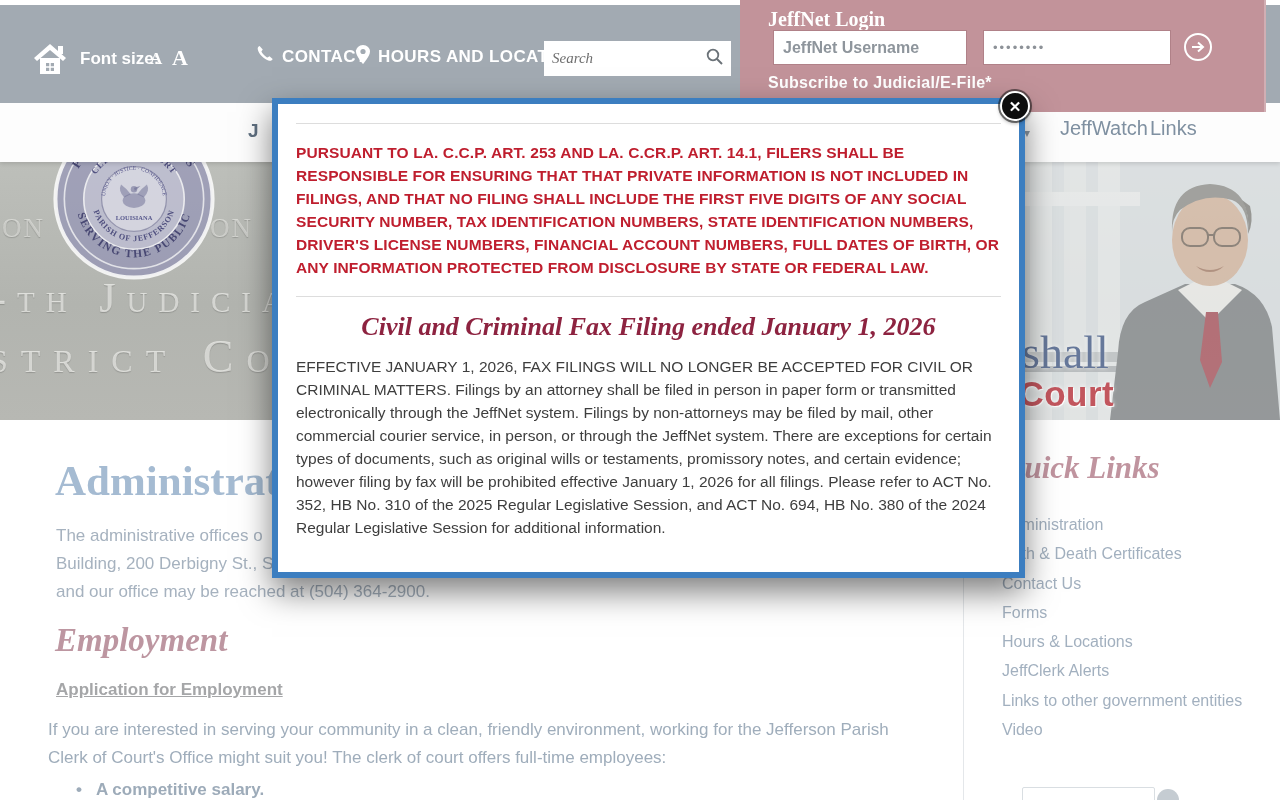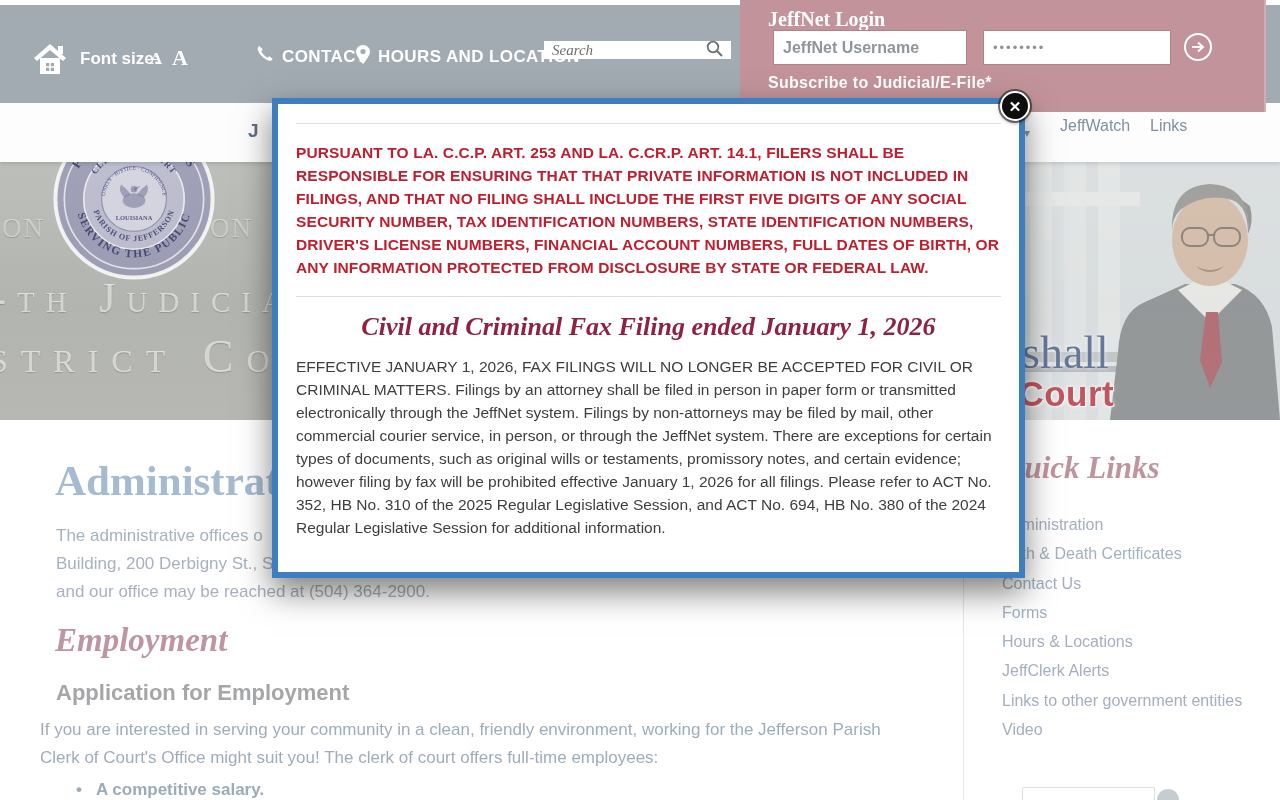--- a/index.html
+++ b/index.html
@@ -7,59 +7,59 @@
   .stage { position:relative; width:1280px; height:800px; overflow:hidden; background:#fff; }
 
   
   .topbar { position:absolute; left:0; top:5px; width:1280px; height:98px; background:#a2aab2; z-index:4; }
   .tb-item { position:absolute; display:flex; align-items:center; gap:8px; color:#fff; }
   .fontsize-label { left:80px; top:44px; font-weight:bold; font-size:17px; }
   .fs-a-small { position:absolute; left:150px; top:44px; color:#fff; font-family:"Liberation Serif",serif; font-size:17px; font-weight:bold;}
   .fs-a-big { position:absolute; left:172px; top:40px; color:#fff; font-family:"Liberation Serif",serif; font-size:22px; font-weight:bold;}
   .contact { left:256px; top:40px; font-weight:bold; font-size:17px; letter-spacing:.4px; }
   .hours { left:356px; top:40px; font-weight:bold; font-size:17px; letter-spacing:.4px; }
-  .search-box { position:absolute; left:544px; top:36px; width:187px; height:18px; background:#fff; display:flex; align-items:center; padding:0 8px; }
+  .search-box { position:absolute; left:544px; top:36px; width:187px; height:35px; background:#fff; display:flex; align-items:center; padding:0 8px; }
   .search-box input { flex:1; border:none; outline:none; font-family:"Liberation Serif",serif; font-style:italic; font-size:15px; color:#555; background:transparent; width:130px;}
   .search-box input::placeholder { color:#6e6e6e; }
 
   
   .login-panel { position:absolute; left:740px; top:0; width:526px; height:112px; background:#c2939a; z-index:5; box-shadow:-2px 0 0 rgba(255,255,255,.25) inset; }
   .login-title { position:absolute; left:28px; top:8px; color:#fff; font-family:"Liberation Serif",serif; font-weight:bold; font-size:20px; }
   .login-user { position:absolute; left:33px; top:30px; width:194px; height:35px; border:1px solid #b08188; padding:4px 9px; font-size:16px; color:#555; outline:none; }
   .login-user::placeholder { color:#8e959c; font-weight:bold; }
   .login-pass { position:absolute; left:243px; top:30px; width:188px; height:35px; border:1px solid #b08188; padding:0 9px; font-size:13px; letter-spacing:2px; color:#8d9298; outline:none; }
   .login-go { position:absolute; left:444px; top:33px; width:28px; height:28px; border:2px solid #fff; border-radius:50%; background:transparent; color:#fff; display:flex; align-items:center; justify-content:center; cursor:pointer; }
   .login-sub { position:absolute; left:28px; top:74px; color:#fff; font-weight:bold; font-size:16px; letter-spacing:.3px; }
 
   
   .navstrip { position:absolute; left:0; top:98px; width:1280px; height:64px; background:#fdfdfd; box-shadow:0 2px 4px rgba(0,0,0,.12); z-index:2; }
   .nav-frag { position:absolute; left:248px; top:22px; font-size:19px; font-weight:bold; color:#5f6f80; }
   .nav-caret { position:absolute; left:1024px; top:28px; font-size:12px; color:#8b98a6; }
-  .nav-item { position:absolute; top:19px; font-size:16px; color:#7f90a1; cursor:pointer; }
+  .nav-item { position:absolute; top:19px; font-size:20px; color:#7f90a1; cursor:pointer; }
   .nav-jeffwatch { left:1060px; } .nav-links { left:1150px; }
 
   
   .hero { position:absolute; left:0; top:162px; width:1280px; height:258px; background:linear-gradient(180deg,#bdbfba 0%,#b2b4af 55%,#b7b8b3 100%); z-index:1; }
   .engrave { position:absolute; color:rgba(252,252,248,.62); font-family:"Liberation Serif",serif; font-variant:small-caps; text-shadow:0 1px 1px rgba(0,0,0,.18); white-space:nowrap; }
   .eng-on1 { left:2px; top:40px; font-size:38px; letter-spacing:2px; color:rgba(250,250,246,.5);}
   .eng-on2 { left:210px; top:40px; font-size:38px; letter-spacing:2px; color:rgba(250,250,246,.5);}
   .eng-l1 { left:-8px; top:112px; font-size:42px; letter-spacing:11px; }
   .eng-l2 { left:-10px; top:168px; font-size:46px; letter-spacing:13px; }
   .seal { position:absolute; left:53px; top:-44px; width:162px; height:162px; z-index:3; opacity:.92; }
   .portrait { position:absolute; left:960px; top:0; width:320px; height:258px; }
   .hero-name { position:absolute; left:1022px; top:164px; font-family:"Liberation Serif",serif; font-size:46px; color:#66789a; text-shadow:0 0 4px rgba(255,255,255,.8); }
   .hero-title { position:absolute; left:996px; top:212px; font-size:35px; font-weight:bold; color:#c2565e; text-shadow:0 0 5px #fff, 1px 1px 0 rgba(255,255,255,.9); letter-spacing:.5px; }
 
   
   .content { position:absolute; left:0; top:420px; width:1280px; height:380px; background:#fff; z-index:1; }
   .h1-admin { position:absolute; left:55px; top:36px; font-family:"Liberation Serif",serif; font-weight:bold; font-size:43px; color:#a5bbd2; white-space:nowrap; }
   .admin-para { position:absolute; left:56px; top:102px; font-size:17px; color:#a6b2bf; line-height:28px; white-space:nowrap; }
   .h2-emp { position:absolute; left:55px; top:202px; font-family:"Liberation Serif",serif; font-style:italic; font-weight:bold; font-size:33px; color:#bd96a1; }
-  .emp-link { position:absolute; left:56px; top:260px; font-size:22px; font-weight:bold; color:#a5a6a8; cursor:pointer; }
-  .emp-para { position:absolute; left:40px; top:296px; font-size:17px; color:#9fadbb; line-height:28px; white-space:nowrap; }
+  .emp-link { position:absolute; left:56px; top:260px; font-size:17px; font-weight:bold; color:#a5a6a8; text-decoration:underline; cursor:pointer; }
+  .emp-para { position:absolute; left:48px; top:296px; font-size:17px; color:#9fadbb; line-height:28px; white-space:nowrap; }
   .bullet-item { position:absolute; left:76px; top:360px; font-size:17px; font-weight:bold; color:#9dabb9;text-align:right; }
   .bullet-item::before { content:"•"; margin-right:14px; color:#9dabb9; }
   .side-divider { position:absolute; left:963px; top:0; width:1px; height:380px; background:#e4e7ea; }
   .h2-quick { position:absolute; left:1002px; top:30px; font-family:"Liberation Serif",serif; font-style:italic; font-weight:bold; font-size:31px; color:#c0949f; white-space:nowrap; }
   .quick-list { position:absolute; left:1002px; top:90px; list-style:none; }
   .quick-list li { font-size:16px; color:#a2b0bf; line-height:29.3px; cursor:pointer; white-space:nowrap; }
   .mini-input { position:absolute; left:1022px; top:367px; width:133px; height:30px; border:1px solid #d9dee2; background:#fff; border-radius:2px; }
   .mini-go { position:absolute; left:1157px; top:369px; width:22px; height:22px; border-radius:50%; background:#c5ccd2; }
 
   

